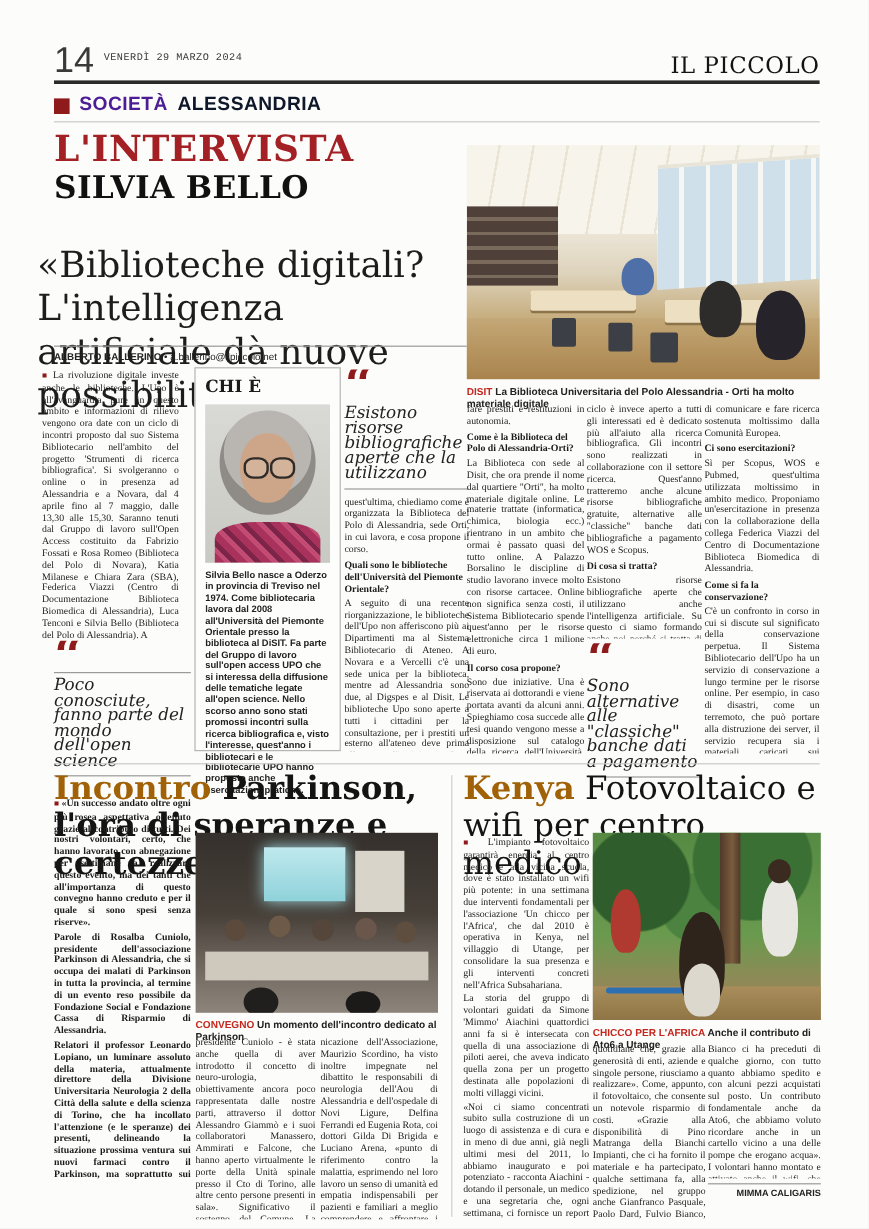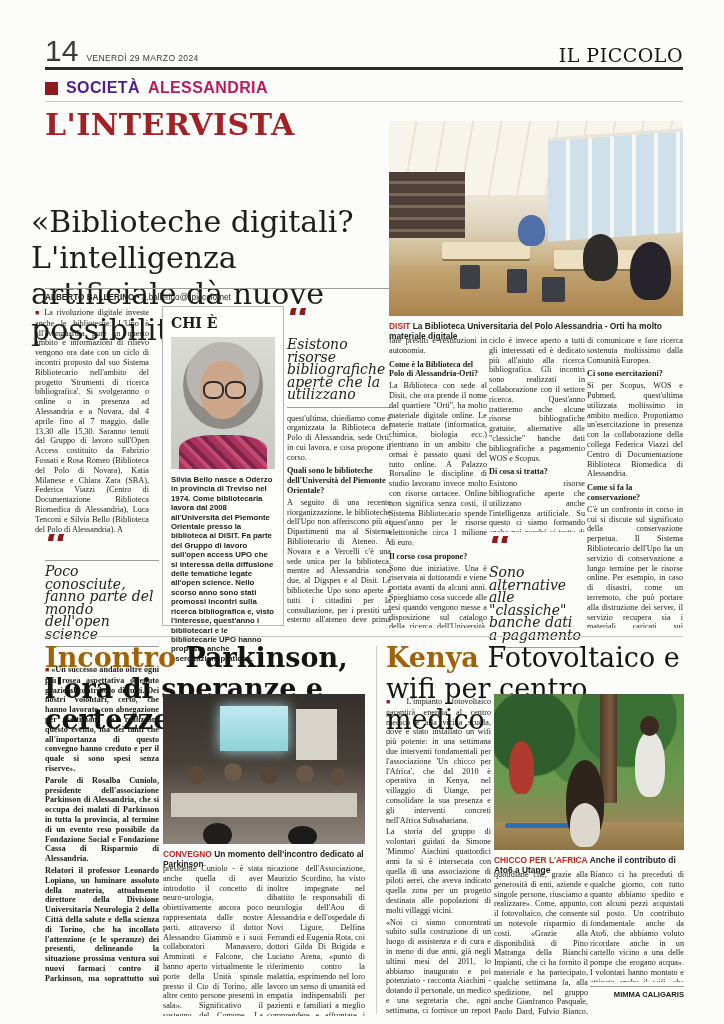--- a/index.html
+++ b/index.html
@@ -10,21 +10,21 @@
   
   .pagenum{font-family:"Liberation Sans",sans-serif;font-weight:300;font-size:30px;color:#3a3a3a;line-height:30px;}
   .pagedate{font-family:"Liberation Sans",sans-serif;font-size:8.5px;color:#3a3a3a;letter-spacing:.4px;}
   .masthead{font-family:"DejaVu Serif",serif;font-weight:400;font-size:19px;color:#141414;letter-spacing:.5px;}
   .rule-thick{background:#2b2b2b;height:3px;}
   .rule-thin{background:#c9c9c9;height:1px;}
   .rule-mid{background:#9a9a9a;height:1px;}
   .section-row{display:flex;align-items:center;gap:8px;font-family:"Liberation Sans",sans-serif;font-weight:800;font-size:16px;letter-spacing:.4px;}
   .section-sq{width:13px;height:13px;background:#8e1a1c;}
   .section-1{color:#4c1d95;}
-  .section-2{color:#be185d;}
+  .section-2{color:#0f172a;}
 
   
   .kicker{font-family:"DejaVu Serif",serif;font-weight:600;font-size:30px;color:#a32024;letter-spacing:.5px;line-height:30px;}
   .subject{font-family:"DejaVu Serif",serif;font-weight:800;font-size:26px;color:#111;line-height:28px;letter-spacing:.3px;}
   .headline{font-family:"DejaVu Serif",serif;font-weight:400;font-size:30px;line-height:36px;color:#1d1d1d;}
   .byline{font-family:"Liberation Sans",sans-serif;font-size:8.2px;color:#222;}
   .byline b{font-weight:800;}
 
   
   .col{overflow:hidden;}
@@ -93,33 +93,34 @@
   .por-top{position:absolute;left:8%;bottom:0;width:84%;height:26%;border-radius:40% 40% 0 0;
     background:repeating-linear-gradient(45deg,#a8325c 0 6px,#c14b73 6px 10px,#7c2548 10px 14px);}
 </style>
 </head>
 <body>
 
 <div class="page">
 
   <div class="abs" style="left:45px;top:36px;display:flex;align-items:flex-end;gap:8px;">
     <span class="pagenum">14</span>
-    <span class="pagedate" style="padding-bottom:3px;">VENERDÌ 29 MARZO 2024</span>
+    <span class="pagedate" style="padding-bottom:13px;font-family:Liberation Mono, monospace;">VENERDÌ 29 MARZO 2024</span>
   </div>
   <div class="abs masthead" style="right:41px;top:44px;">IL PICCOLO</div>
   <div class="abs rule-thick" style="left:45px;top:67px;width:638px;"></div>
 
   <div class="abs section-row" style="left:45px;top:79px;">
     <span class="section-sq"></span>
     <span class="section-1">SOCIETÀ</span>
     <span class="section-2">ALESSANDRIA</span>
   </div>
   <div class="abs rule-thin" style="left:45px;top:101px;width:638px;"></div>
 
   <div class="abs kicker" style="left:45px;top:110px;">L'INTERVISTA</div>
+  <div class="abs subject" style="left:45px;top:143px;">SILVIA BELLO</div>
   <div class="abs headline" style="left:31px;top:176px;width:350px;margin-top:28px;">«Biblioteche digitali? L'intelligenza artificiale dà nuove possibilità»</div>
 
   <div class="abs rule-mid" style="left:45px;top:288px;width:344px;"></div>
   <div class="abs byline" style="left:45px;top:293px;width:344px;">
     <b>ALBERTO BALLERINO</b>
     <span>• a.ballerino@ilpiccolo.net</span>
   </div>
 
   <div class="ph photo-lib" style="left:389px;top:121px;width:294px;height:195px;">
     <div class="lib-ceil"></div>

